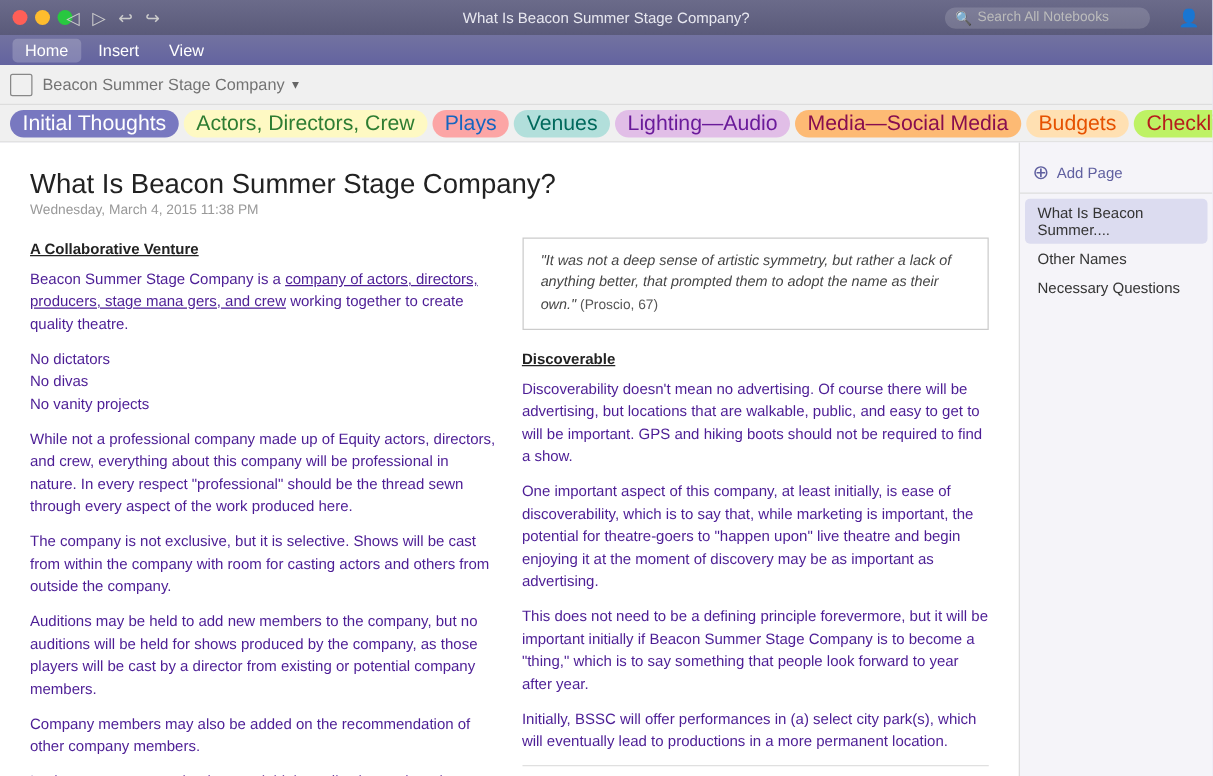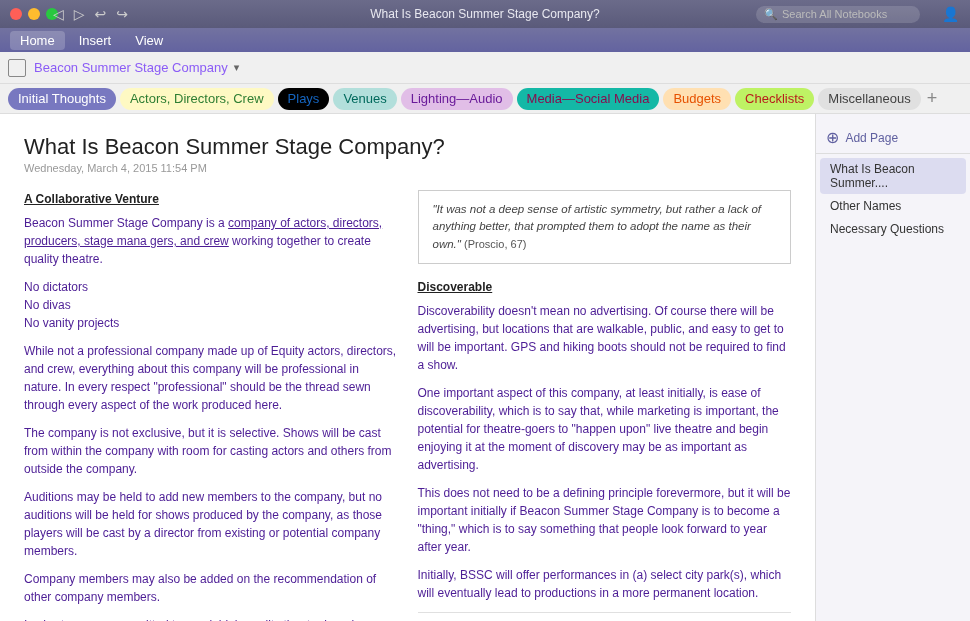--- a/index.html
+++ b/index.html
@@ -96,52 +96,52 @@
     }
     .notebook-icon {
       width: 18px; height: 18px;
       border: 1.5px solid #888;
       border-radius: 2px;
       margin-right: 4px;
       display: inline-block;
     }
     .notebook-name {
       font-size: 13px;
-      color: #8b5cf6;
+      color: #737373;
     }
     .notebook-chevron { color: #666; font-size: 11px; margin-left: 2px; }
 
     
     .tabs-bar {
       background: #f0f0f0;
       height: 30px;
       display: flex;
       align-items: center;
       padding: 0 8px;
       border-bottom: 1px solid #ddd;
       gap: 4px;
       overflow: hidden;
     }
     .tab {
       height: 22px;
       padding: 0 10px;
       border-radius: 11px;
-      font-size: 13px;
+      font-size: 17px;
       display: flex;
       align-items: center;
       cursor: pointer;
       white-space: nowrap;
       color: #555;
     }
     .tab.active { background: #7878c0; color: #fff; }
     .tab.green { background: #fef9c3; color: #2e7d32; }
-    .tab.blue { background: #000000; color: #1565c0; }
+    .tab.blue { background: #fca5a5; color: #1565c0; }
     .tab.teal { background: #b2dfdb; color: #00695c; }
     .tab.purple-light { background: #e1bee7; color: #6a1b9a; }
-    .tab.pink { background: #14b8a6; color: #880e4f; }
+    .tab.pink { background: #fdba74; color: #880e4f; }
     .tab.orange { background: #ffe0b2; color: #e65100; }
     .tab.red { background: #bef264; color: #b71c1c; }
     .tab.gray { background: #e0e0e0; color: #424242; }
     .tab-add { font-size: 18px; color: #888; cursor: pointer; margin-left: 2px; }
 
     
     .main-area {
       display: flex;
       height: calc(621px - 28px - 24px - 32px - 30px);
       background: #fff;
@@ -280,21 +280,21 @@
   <span class="tab orange">Budgets</span>
   <span class="tab red">Checklists</span>
   <span class="tab gray">Miscellaneous</span>
   <span class="tab-add">+</span>
 </div>
 
 <div class="main-area">
 
   <div class="content-pane">
     <h1 class="page-title">What Is Beacon Summer Stage Company?</h1>
-    <p class="page-meta">Wednesday, March 4, 2015    11:54 PM</p>
+    <p class="page-meta">Wednesday, March 4, 2015    11:38 PM</p>
 
     <div class="two-col">
 
       <div class="col-left">
         <p class="section-heading">A Collaborative Venture</p>
         <p class="section-text">
           Beacon Summer Stage Company is a <span class="underline">company of actors, directors, producers, stage mana gers, and crew</span> working together to create quality theatre.
         </p>
         <p class="section-text">
           No dictators<br>No divas<br>No vanity projects

